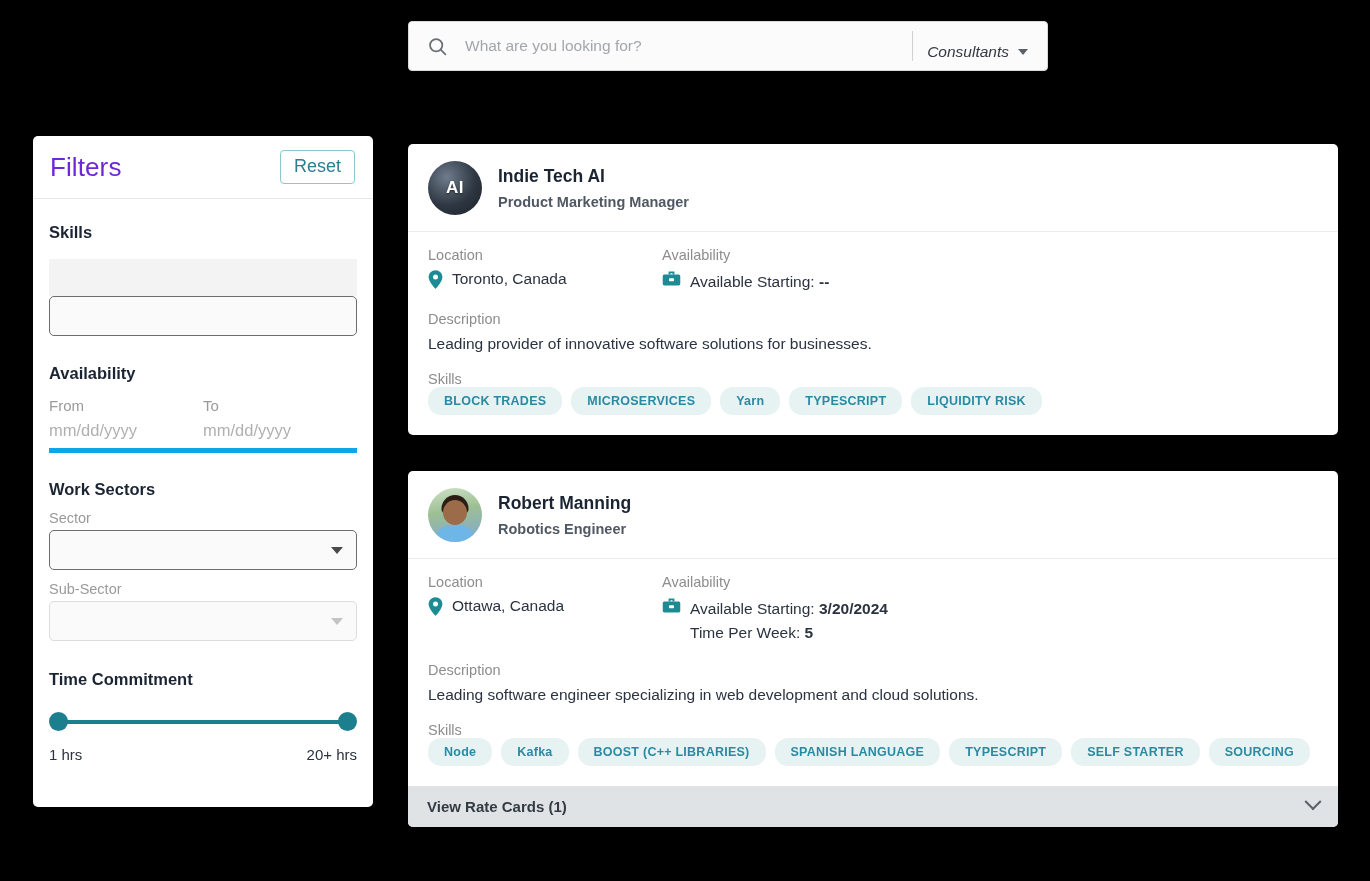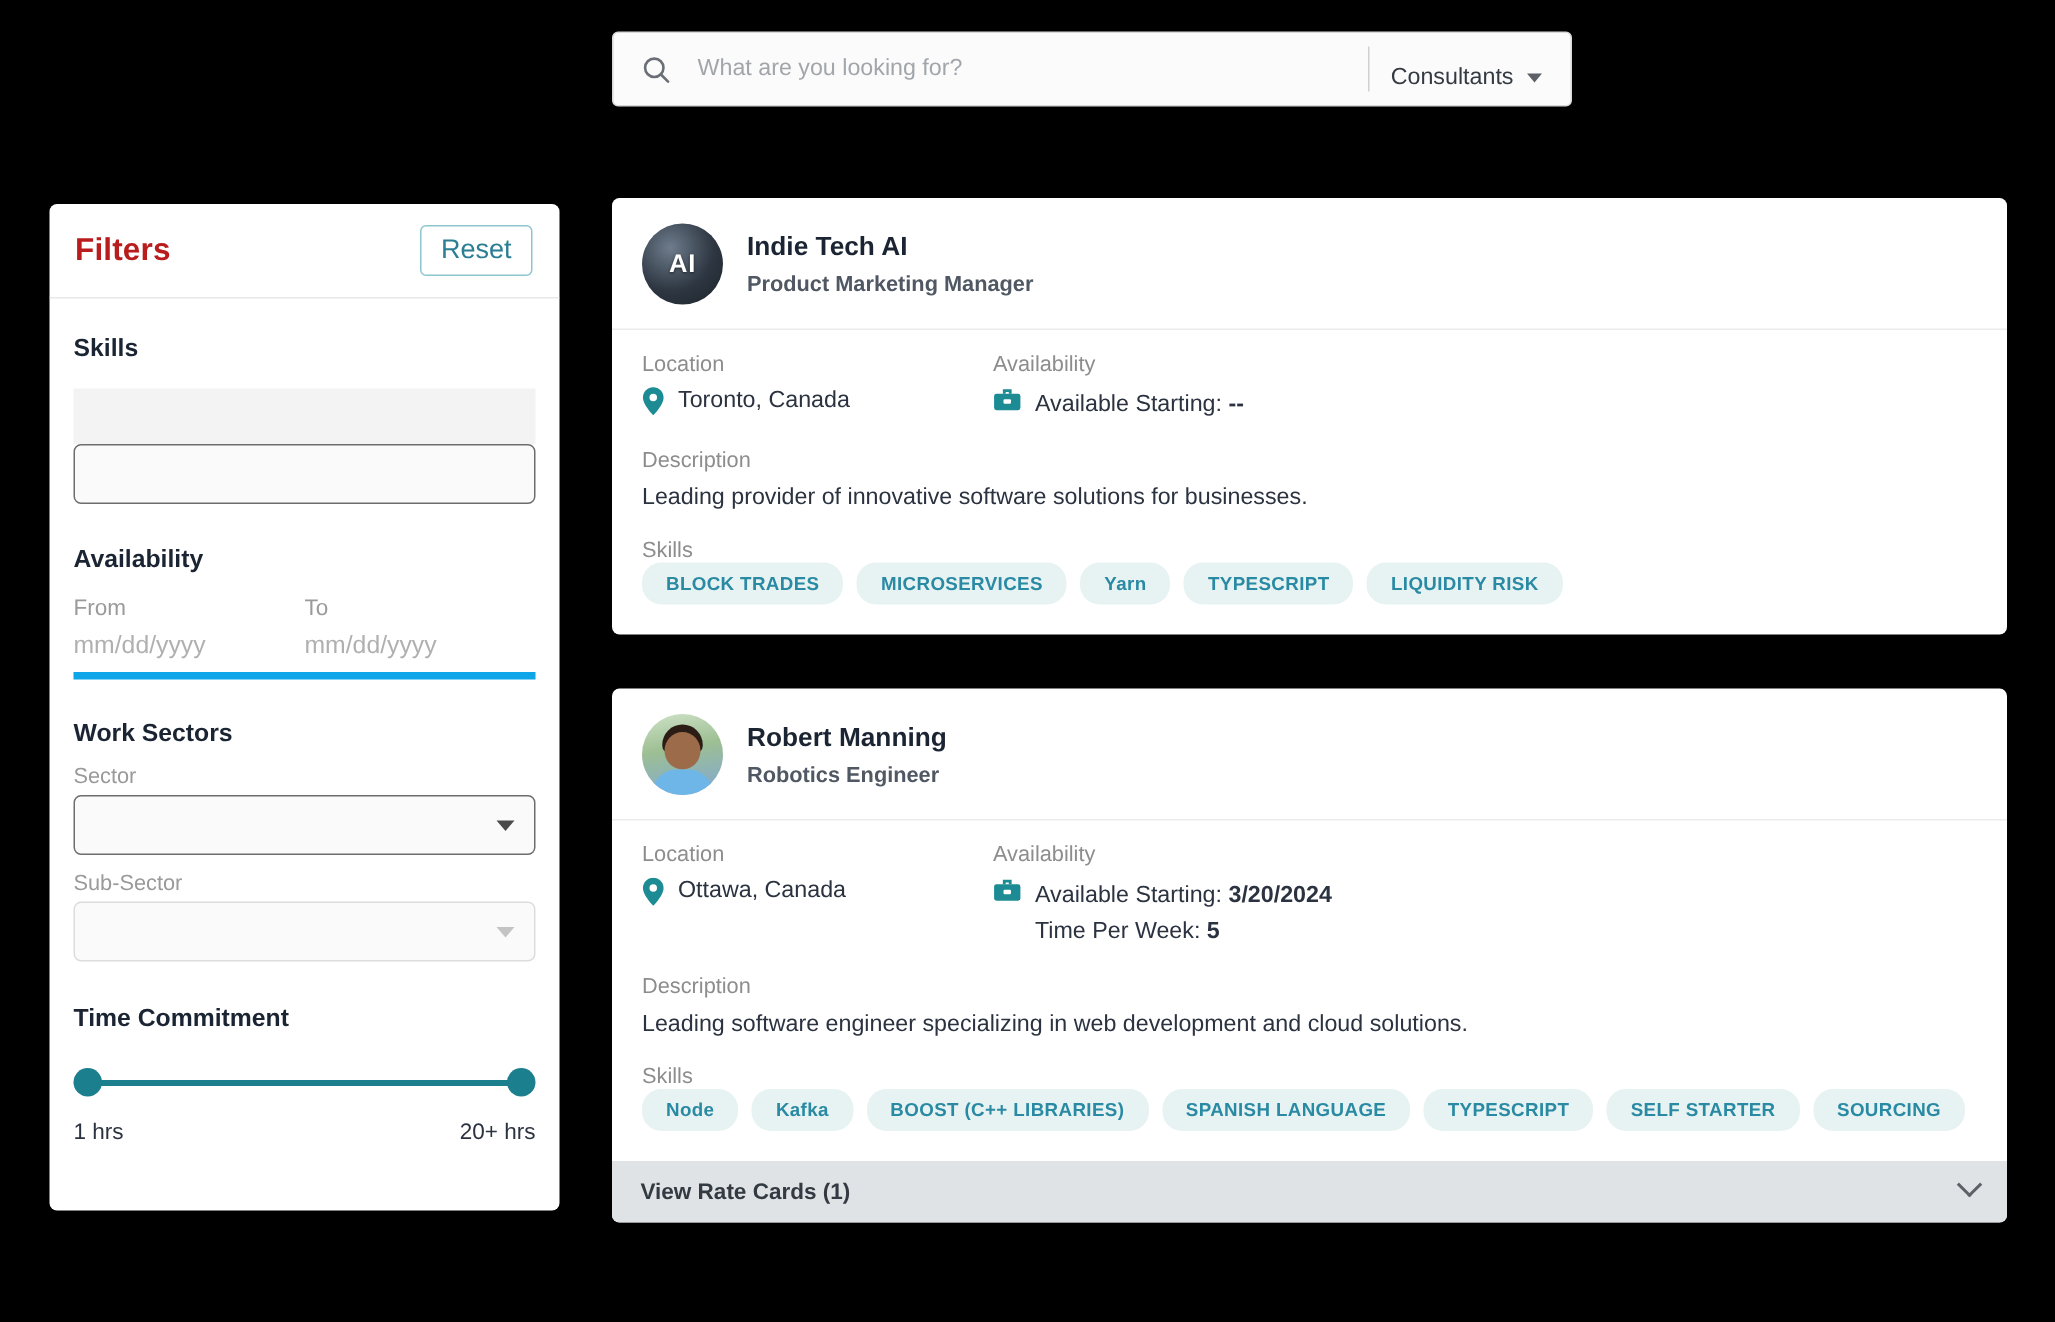--- a/index.html
+++ b/index.html
@@ -27,21 +27,21 @@
   .search-input {
     flex: 1; border: 0; outline: 0; background: transparent;
     font-family: "Liberation Sans", sans-serif;
     font-size: 15.5px; color: #30343b; padding: 0; height: 30px;
   }
   .search-input::placeholder { color: #a2a6ab; }
   .search-divider { width:1px; height:30px; background:#cfd2d5; margin: 0 0px; }
   .search-type {
     display:flex; align-items:center; gap:9px;
     padding: 12px 19px 0 14px; height: 100%;
-    cursor: pointer; user-select:none;
+    cursor: pointer; user-select:none;font-style:italic;
   }
   .search-type-label { font-size: 15.5px; color:#343a42; }
   .caret-dn {
     width:0;height:0;border-left:5px solid transparent;border-right:5px solid transparent;
     border-top:6px solid #5c6168;
   }
 
   
   .filters {
     position: absolute; left: 33px; top: 136px;
@@ -49,21 +49,21 @@
     background: #ffffff;
     border-radius: 5px;
     overflow: hidden;
     box-shadow: 0 2px 6px rgba(0,0,0,.25);
   }
   .filters-head {
     height: 63px; display:flex; align-items:center; justify-content:space-between;
     padding: 0 18px 0 17px;
     border-bottom: 1px solid #e8e8e8;
   }
-  .filters-title { font-size: 21px; font-weight: 700; color:#b91c1c; letter-spacing:.1px; }
+  .filters-title { font-size: 26px; font-weight: 400; color:#6d28d9; letter-spacing:.1px; }
   .reset-btn {
     background:#fff; border:1px solid #8ec6cf; border-radius:4px;
     color:#2c7e93; font-size: 18px; font-family:"Liberation Sans", sans-serif;
     padding: 6px 13px; cursor:pointer; line-height:1.1;
   }
   .filters-body { padding: 24px 16px 0 16px; }
 
   .f-group-title { font-size: 16.5px; font-weight: 700; color:#1b2432; }
   .f-sub-label { font-size: 14.5px; color:#9a9a9a; }
 
@@ -95,21 +95,21 @@
   .tc-title { margin-top: 29px; display:block; }
   .slider-wrap { position:relative; height: 26px; margin-top: 20px; }
   .slider-track { position:absolute; left:8px; right:8px; top:11px; height:4px; background:#1c7f8e; }
   .slider-knob { position:absolute; top:3px; width:19px; height:19px; border-radius:50%; background:#1c7f8e; cursor:pointer; }
   .slider-knob.left { left:0; }
   .slider-knob.right { right:0; }
   .slider-scale { display:flex; justify-content:space-between; margin-top: 11px; }
   .slider-scale span { font-size: 15px; color:#2b3240; }
 
   
-  .results { position:absolute; left:408px; top:132px; width:930px; }
+  .results { position:absolute; left:408px; top:144px; width:930px; }
   .rcard {
     background:#ffffff; border-radius:5px; overflow:hidden;
     box-shadow: 0 2px 6px rgba(0,0,0,.25);
   }
   .rcard + .rcard { margin-top: 36px; }
 
   .rc-head { display:flex; align-items:center; gap:16px; padding: 17px 20px 16px 20px; border-bottom:1px solid #ececec; }
   .avatar { width:54px; height:54px; border-radius:50%; flex:none; overflow:hidden; position:relative; }
   .avatar.ai { background: radial-gradient(circle at 35% 30%, #6e7c8c 0%, #2e3742 55%, #1b2129 100%); }
   .avatar.ai::after {

